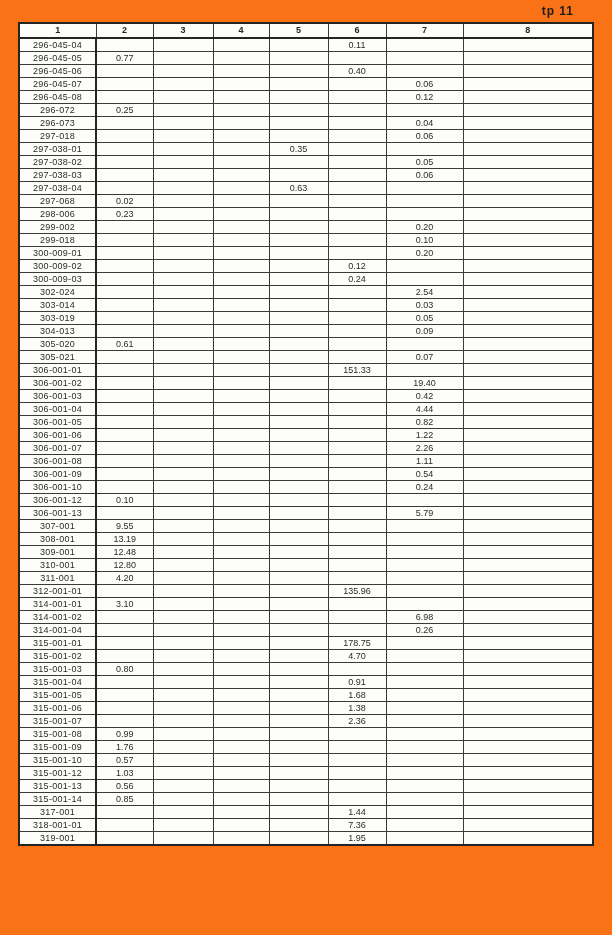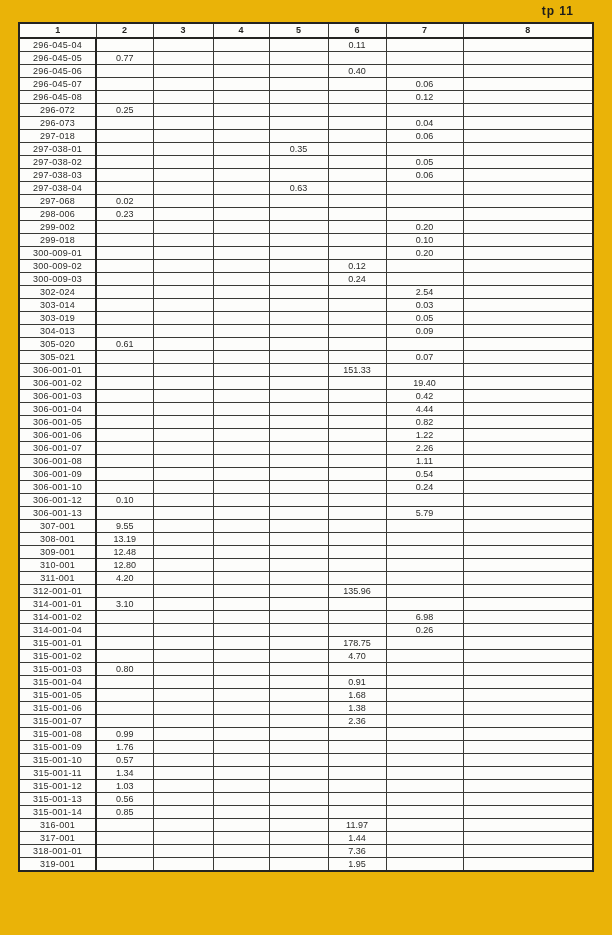--- a/index.html
+++ b/index.html
@@ -9,21 +9,21 @@
     height: 935px;
     background: #fbfbf9;
     font-family: "Liberation Sans", sans-serif;
     color: #2a2a28;
     overflow: hidden;
   }
   .page {
     position: relative;
     width: 612px;
     height: 935px;
-    background: #eab308;
+    background: #f97316;
   }
   .page-label {
     position: absolute;
     top: 4px;
     right: 38px;
     font-size: 12px;
     font-weight: bold;
     letter-spacing: 1px;
     color: #1d1d1b;
   }
@@ -658,30 +658,20 @@
           <td class="label-cell">315-001-10</td>
           <td>0.57</td>
           <td></td>
           <td></td>
           <td></td>
           <td></td>
           <td></td>
           <td></td>
         </tr>
         <tr>
-          <td class="label-cell">315-001-11</td>
-          <td>1.34</td>
-          <td></td>
-          <td></td>
-          <td></td>
-          <td></td>
-          <td></td>
-          <td></td>
-        </tr>
-        <tr>
           <td class="label-cell">315-001-12</td>
           <td>1.03</td>
           <td></td>
           <td></td>
           <td></td>
           <td></td>
           <td></td>
           <td></td>
         </tr>
         <tr>
@@ -694,30 +684,20 @@
           <td></td>
           <td></td>
         </tr>
         <tr>
           <td class="label-cell">315-001-14</td>
           <td>0.85</td>
           <td></td>
           <td></td>
           <td></td>
           <td></td>
-          <td></td>
-          <td></td>
-        </tr>
-        <tr>
-          <td class="label-cell">316-001</td>
-          <td></td>
-          <td></td>
-          <td></td>
-          <td></td>
-          <td>11.97</td>
           <td></td>
           <td></td>
         </tr>
         <tr>
           <td class="label-cell">317-001</td>
           <td></td>
           <td></td>
           <td></td>
           <td></td>
           <td>1.44</td>

